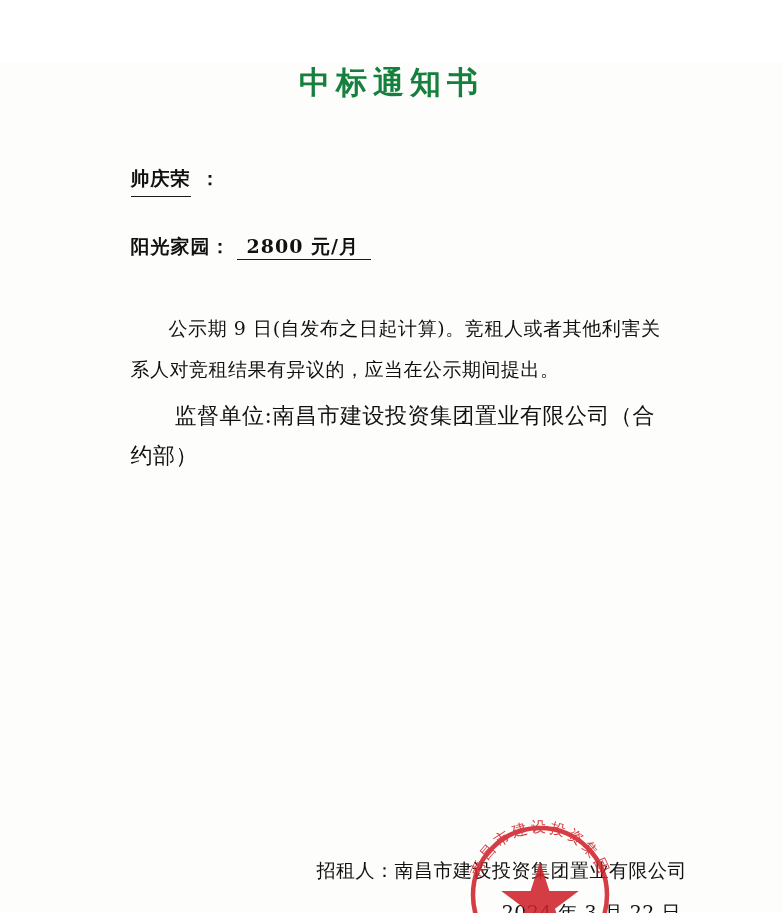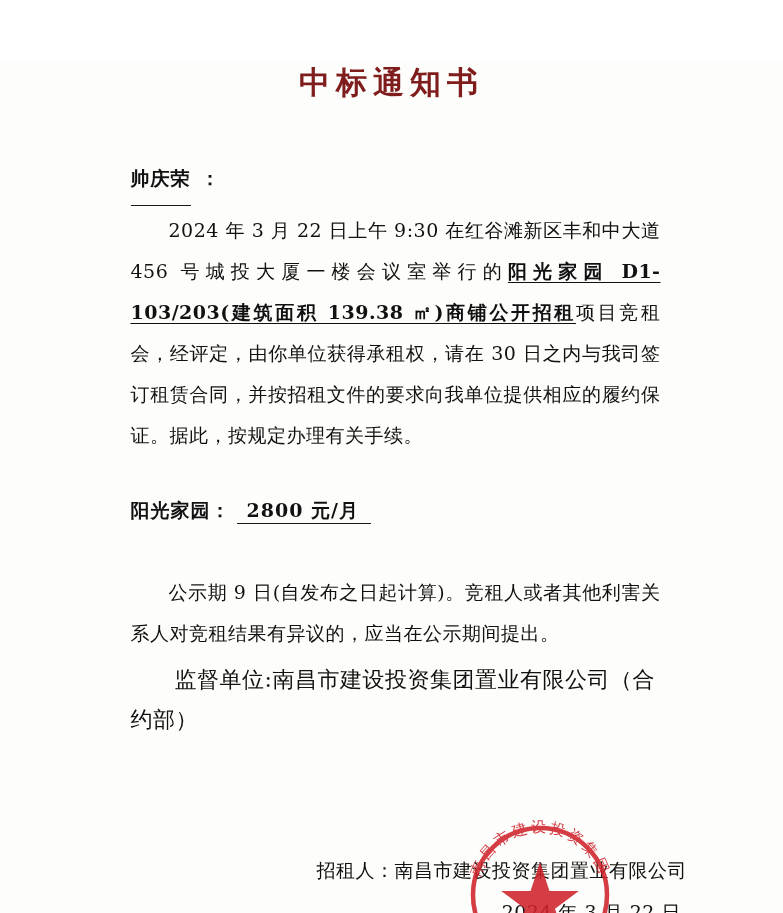--- a/index.html
+++ b/index.html
@@ -21,36 +21,36 @@
     height: 913px;
     background: #fdfdfb;
   }
   .doc-title {
     text-align: center;
     font-size: 31px;
     font-weight: bold;
     letter-spacing: 6px;
     margin-top: 62px;
     font-family: "DejaVu Serif", "Liberation Serif", serif;
-    color: #7f1d1d;
+    color: #15803d;
   }
   .body-block {
     margin: 0 auto;
     width: 530px;
     padding-left: 8px;
   }
   .addressee {
     margin-top: 62px;
     font-size: 19px;
     font-weight: bold;
     letter-spacing: 1px;
   }
   .addressee .name {
     border-bottom: 1.5px solid #1a1a1a;
-    padding-bottom: 16px;
+    padding-bottom: 7px;
   }
   .addressee .colon {
     margin-left: 10px;
   }
   p.para {
     font-size: 19px;
     line-height: 41px;
     text-indent: 2em;
     margin: 18px 0 0 0;
     text-align: justify;
@@ -120,21 +120,20 @@
 <div class="page">
 
   <div class="doc-title">中标通知书</div>
 
   <div class="body-block">
 
     <div class="addressee">
       <span class="name">帅庆荣</span><span class="colon">：</span>
     </div>
 
-    <p class="para"><span>2024 年 3 月 22 日上午 9:30 在红谷滩新区丰和中大道 456 号城投大厦一楼会议室举行的</span><span class="u">阳光家园 D1-103/203(建筑面积 139.38 ㎡)商铺公开招租</span><span>项目竞租会，经评定，由你单位获得承租权，请在 30 日之内与我司签订租赁合同，并按招租文件的要求向我单位提供相应的履约保证。据此，按规定办理有关手续。</span></p>
 
     <div class="result-line">
       <span class="label">阳光家园：</span><span class="value">2800 元/月</span>
     </div>
 
     <div class="notice-block">
       <p class="para tight">公示期 9 日(自发布之日起计算)。竞租人或者其他利害关系人对竞租结果有异议的，应当在公示期间提出。</p>
       <div class="sub-line">监督单位:南昌市建设投资集团置业有限公司（合约部）</div>
     </div>
 

